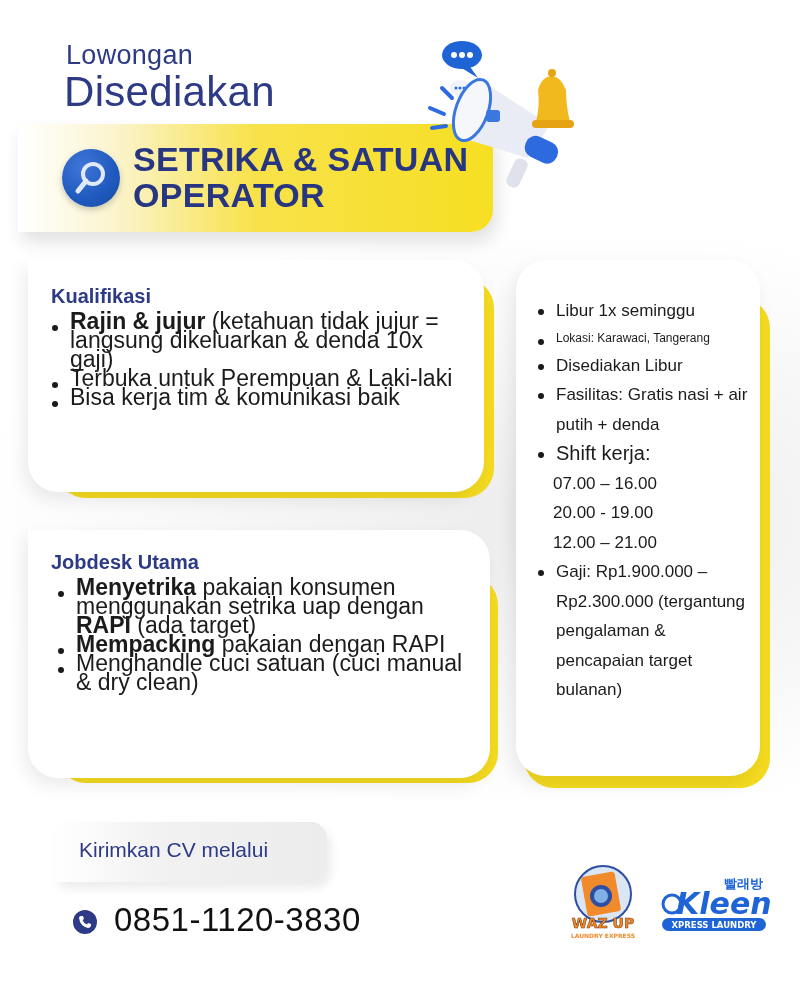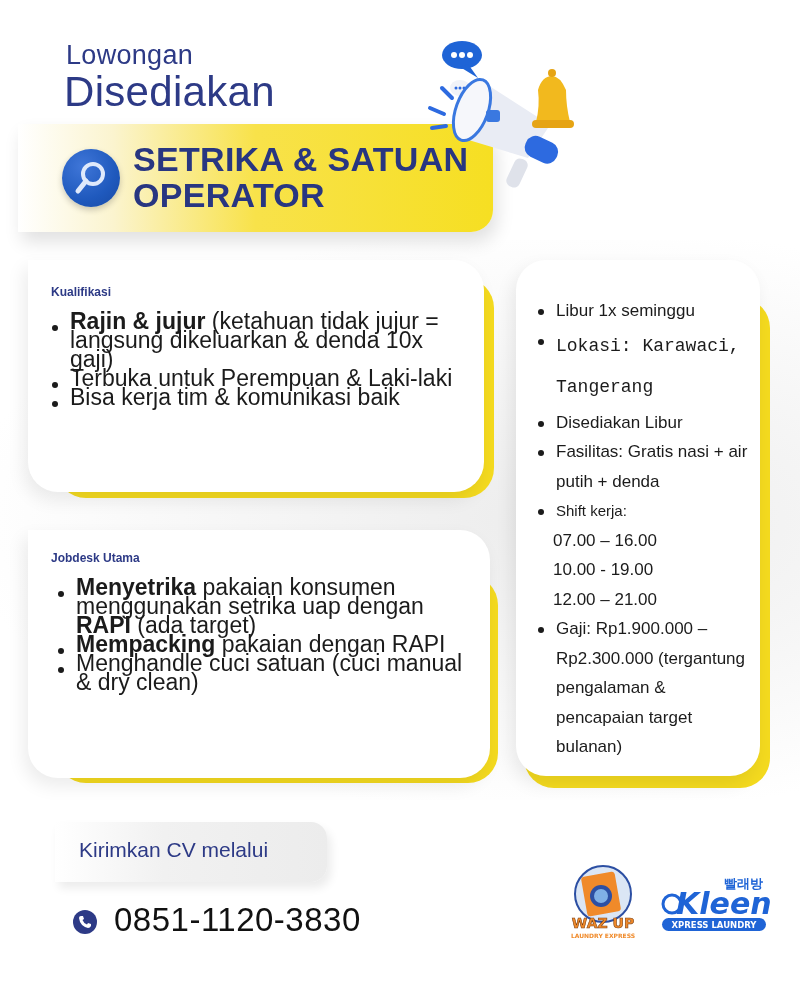--- a/index.html
+++ b/index.html
@@ -46,21 +46,21 @@
   
   .megaphone { position: absolute; left: 410px; top: 30px; width: 170px; height: 170px; }
   .card-back {
     position: absolute; background: #f4da1f; border-radius: 30px;
   }
   .card {
     position: absolute; background: #ffffff; border-radius: 30px;
     box-shadow: -4px 8px 18px rgba(0,0,0,0.08);
   }
   .card-title {
-    font-size: 12px; font-weight: bold; color: #2d3a86;
+    font-size: 20px; font-weight: bold; color: #2d3a86;
   }
   ul.blist { list-style: none; }
   ul.blist li {
     position: relative; padding-left: 22px; font-size: 23px; line-height: 19px; color: #1b1b1b;
   }
   ul.blist li::before {
     content: ""; position: absolute; left: 4px; top: 13px; width: 6px; height: 6px; border-radius: 50%;
     background: #1b1b1b;
   }
   ul.blist li.nobullet::before { display: none; }
@@ -158,26 +158,26 @@
     <li><b>Menyetrika</b><span> pakaian konsumen menggunakan setrika uap dengan </span><b>RAPI</b><span> (ada target)</span></li>
     <li><b>Mempacking</b><span> pakaian dengan RAPI</span></li>
     <li><span>Menghandle cuci satuan  (cuci manual &amp; dry clean)</span></li>
   </ul>
 </div>
 
 <div class="card-back" style="left:524px; top:298px; width:246px; height:490px;"></div>
 <div class="card" style="left:516px; top:260px; width:244px; height:516px;">
   <ul class="blist" style="position:absolute; left:18px; top:36px; width:215px; font-size:17px;">
     <li style="font-size:17px; line-height:29.5px;"><span>Libur 1x seminggu</span></li>
-    <li style="font-size:18px; line-height:41px;font-family:Liberation Mono, monospace;"><span>Lokasi: Karawaci, Tangerang</span></li>
+    <li style="font-size:12px; line-height:25px;"><span>Lokasi: Karawaci, Tangerang</span></li>
     <li style="font-size:17px; line-height:29.5px;"><span>Disediakan Libur</span></li>
     <li style="font-size:17px; line-height:29.5px;"><span>Fasilitas: Gratis nasi + air putih + denda</span></li>
-    <li style="font-size:15px; line-height:29.5px;"><span>Shift kerja:</span></li>
+    <li style="font-size:20px; line-height:29.5px;"><span>Shift kerja:</span></li>
     <li class="nobullet" style="font-size:17px; line-height:29.5px; padding-left:19px;"><span>07.00 – 16.00</span></li>
-    <li class="nobullet" style="font-size:17px; line-height:29.5px; padding-left:19px;"><span>10.00 - 19.00</span></li>
+    <li class="nobullet" style="font-size:17px; line-height:29.5px; padding-left:19px;"><span>20.00 - 19.00</span></li>
     <li class="nobullet" style="font-size:17px; line-height:29.5px; padding-left:19px;"><span>12.00 – 21.00</span></li>
     <li style="font-size:17px; line-height:29.5px;"><span>Gaji: Rp1.900.000 – Rp2.300.000 (tergantung pengalaman &amp; pencapaian target bulanan)</span></li>
   </ul>
 </div>
 
 <div class="cta-pill"></div>
 <div class="cta-text">Kirimkan CV melalui</div>
 <div class="phone-icon">
   <svg width="14" height="14" viewBox="0 0 14 14">
     <path d="M3 1 L5 1 L6 4 L4.5 5 Q5.5 8 9 9.5 L10 8 L13 9 L13 11 Q12 13 10 13 Q2 11 1 3 Q1 1 3 1 Z" fill="#ffffff"></path>

